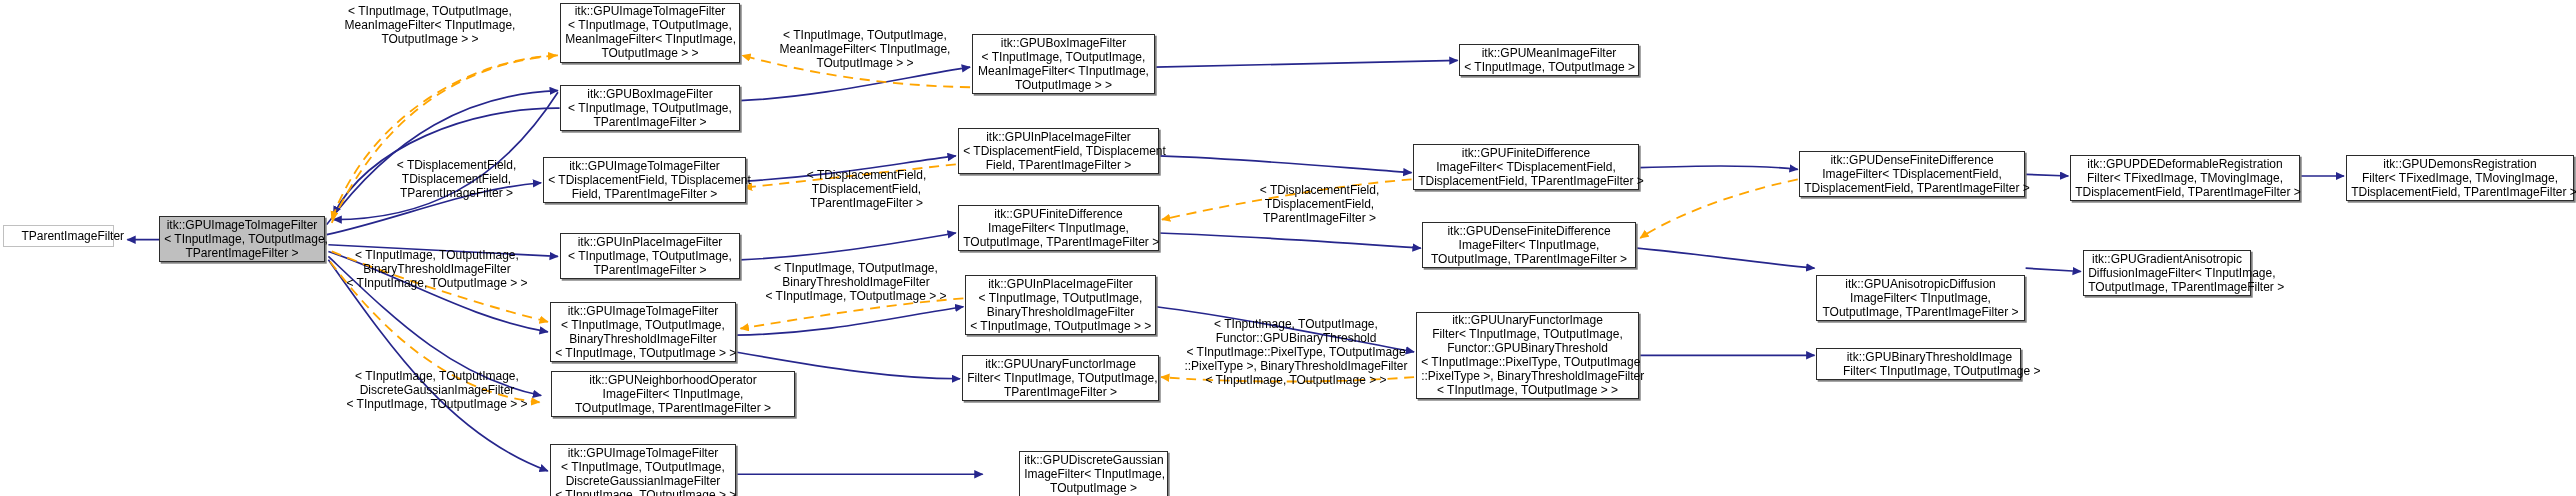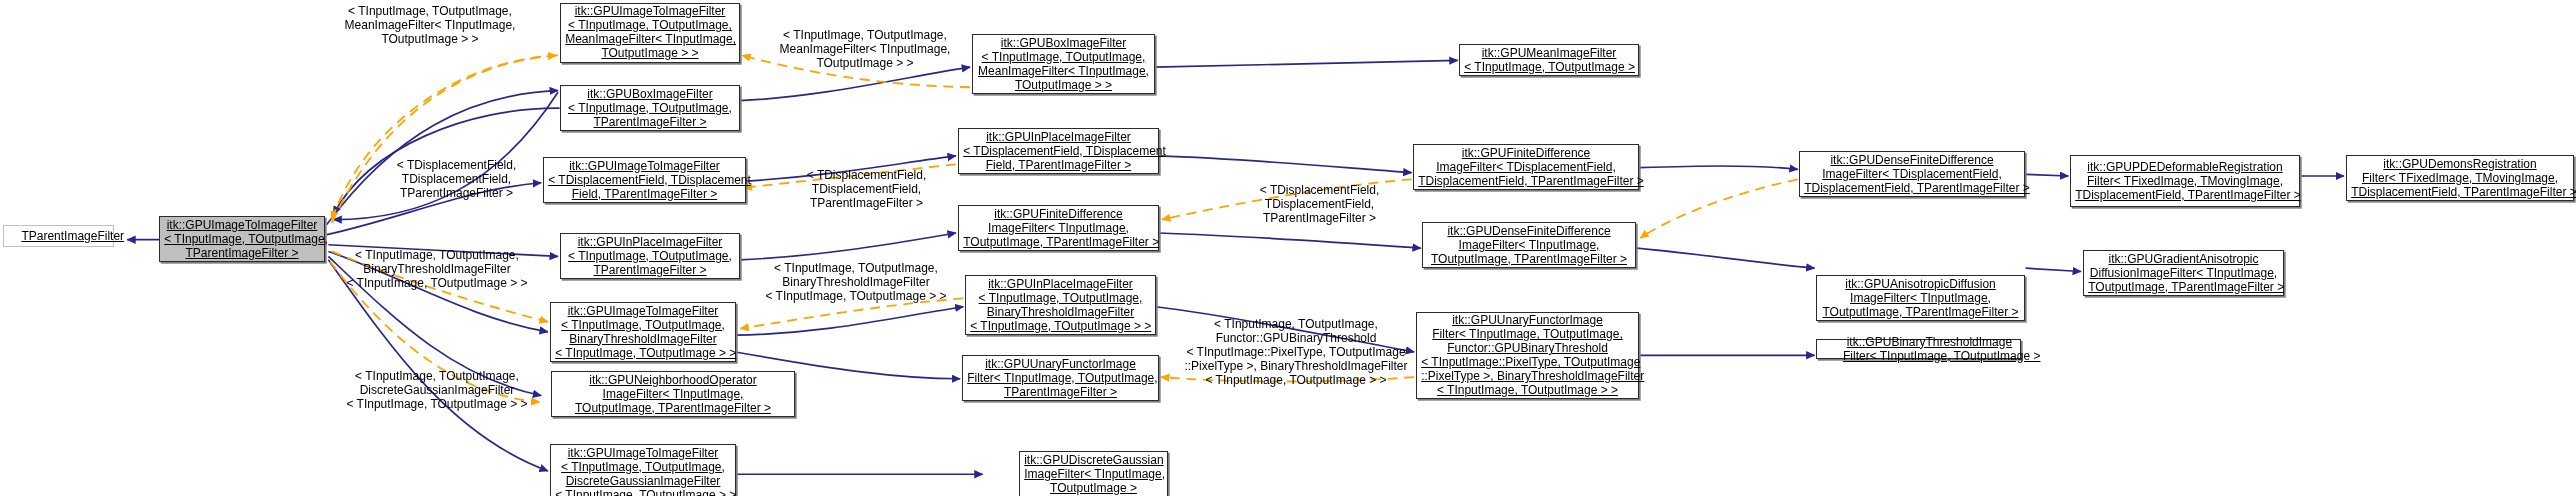--- a/index.html
+++ b/index.html
@@ -36,21 +36,21 @@
     background:#bfbfbf;
     border:0.8px solid #2b2b2b;
     font-weight:normal;
   }
   .node.plainleft{
     border:0.8px solid #c0c0c0;
     box-shadow:none;
     background:#ffffff;
     padding-left:17px;
   }
-  .node .txt{display:block;width:100%;text-decoration:underline;}
+  .node .txt{display:block;width:100%;}
   .edge-label{
     position:absolute;
     font-family:"Liberation Sans","DejaVu Sans",sans-serif;
     font-size:12px;
     line-height:14px;
     color:#000000;
     text-align:center;
     white-space:pre;
     background:transparent;
   }
@@ -176,26 +176,26 @@
 Functor::GPUBinaryThreshold
 &lt; TInputImage::PixelType, TOutputImage
 ::PixelType &gt;, BinaryThresholdImageFilter
 &lt; TInputImage, TOutputImage &gt; &gt;</span></div>
       <div class="node" title="itk::GPUDenseFiniteDifferenceImageFilter&lt; TDisplacementField, TDisplacementField, TParentImageFilter &gt;" style="left: 1799px; top: 151px; width: 226px; height: 46px;"><span class="txt">itk::GPUDenseFiniteDifference
 ImageFilter&lt; TDisplacementField,
 TDisplacementField, TParentImageFilter &gt;</span></div>
       <div class="node" title="itk::GPUAnisotropicDiffusionImageFilter&lt; TInputImage, TOutputImage, TParentImageFilter &gt;" style="left: 1816px; top: 245px; width: 209px; height: 46px; margin-top: 30px;"><span class="txt">itk::GPUAnisotropicDiffusion
 ImageFilter&lt; TInputImage,
 TOutputImage, TParentImageFilter &gt;</span></div>
-      <div class="node" title="itk::GPUBinaryThresholdImageFilter&lt; TInputImage, TOutputImage &gt;" style="left: 1816px; top: 339px; width: 205px; height: 20px; padding-left: 26px;"><span class="txt">itk::GPUBinaryThresholdImage
+      <div class="node" title="itk::GPUBinaryThresholdImageFilter&lt; TInputImage, TOutputImage &gt;" style="left: 1816px; top: 348px; width: 205px; height: 32px; padding-left: 26px;"><span class="txt">itk::GPUBinaryThresholdImage
 Filter&lt; TInputImage, TOutputImage &gt;</span></div>
-      <div class="node" title="itk::GPUPDEDeformableRegistrationFilter&lt; TFixedImage, TMovingImage, TDisplacementField, TParentImageFilter &gt;" style="left: 2070px; top: 155px; width: 230px; height: 52px;"><span class="txt">itk::GPUPDEDeformableRegistration
+      <div class="node" title="itk::GPUPDEDeformableRegistrationFilter&lt; TFixedImage, TMovingImage, TDisplacementField, TParentImageFilter &gt;" style="left: 2070px; top: 155px; width: 230px; height: 46px;"><span class="txt">itk::GPUPDEDeformableRegistration
 Filter&lt; TFixedImage, TMovingImage,
 TDisplacementField, TParentImageFilter &gt;</span></div>
-      <div class="node" title="itk::GPUGradientAnisotropicDiffusionImageFilter&lt; TInputImage, TOutputImage, TParentImageFilter &gt;" style="left: 2083px; top: 250px; width: 201px; height: 46px;"><span class="txt">itk::GPUGradientAnisotropic
+      <div class="node" title="itk::GPUGradientAnisotropicDiffusionImageFilter&lt; TInputImage, TOutputImage, TParentImageFilter &gt;" style="left: 2083px; top: 250px; width: 168px; height: 46px;"><span class="txt">itk::GPUGradientAnisotropic
 DiffusionImageFilter&lt; TInputImage,
 TOutputImage, TParentImageFilter &gt;</span></div>
       <div class="node" title="itk::GPUDemonsRegistrationFilter&lt; TFixedImage, TMovingImage, TDisplacementField, TParentImageFilter &gt;" style="left: 2346px; top: 155px; width: 228px; height: 46px;"><span class="txt">itk::GPUDemonsRegistration
 Filter&lt; TFixedImage, TMovingImage,
 TDisplacementField, TParentImageFilter &gt;</span></div>
       <div class="node" title="itk::GPUMeanImageFilter&lt; TInputImage, TOutputImage &gt;" style="left: 1459px; top: 44px; width: 180px; height: 32px;"><span class="txt">itk::GPUMeanImageFilter
 &lt; TInputImage, TOutputImage &gt;</span></div>
     </div>
   <div id="labels-layer">
       <div class="edge-label" style="left: 321px; top: 4.2px; width: 218px;"><span>&lt; TInputImage, TOutputImage,

